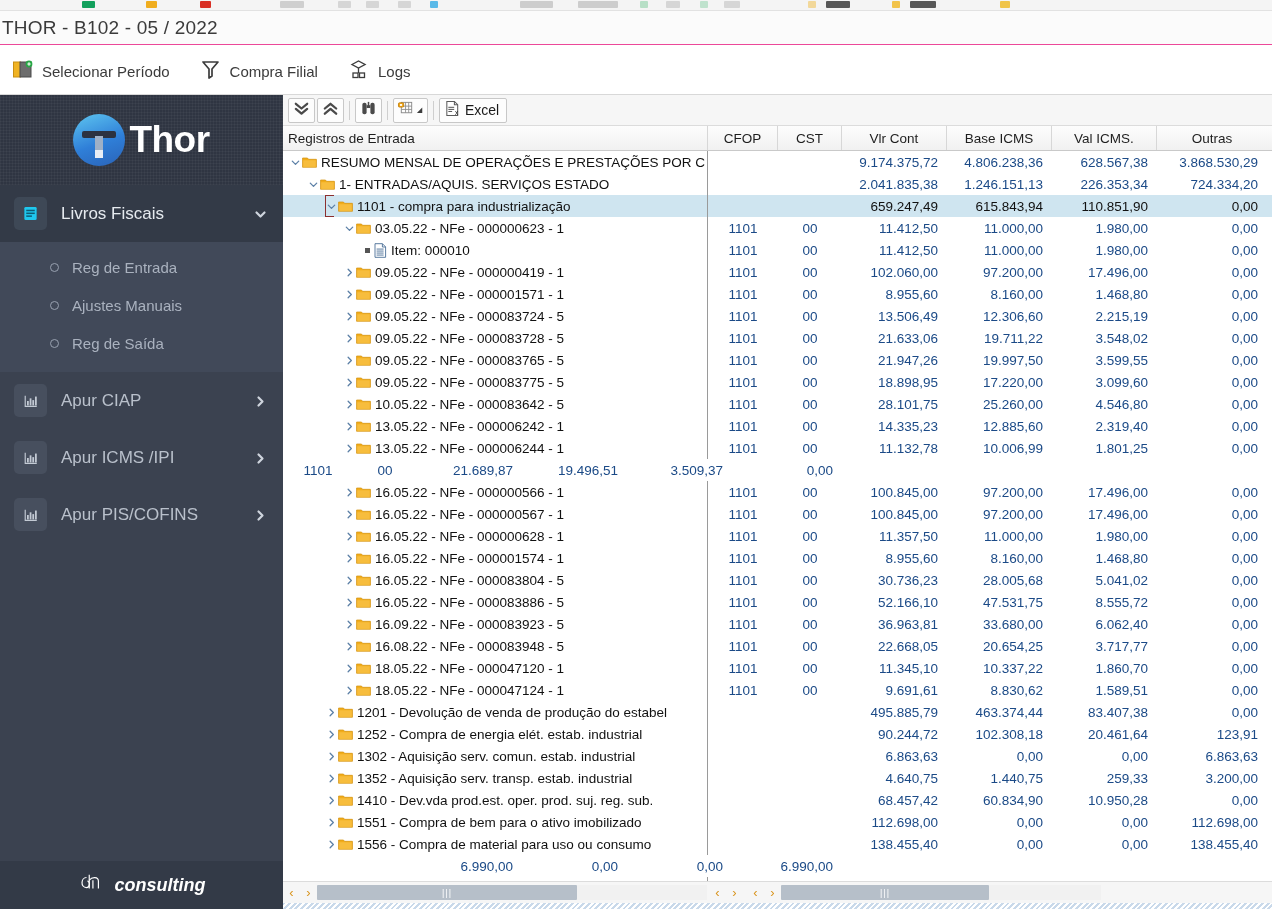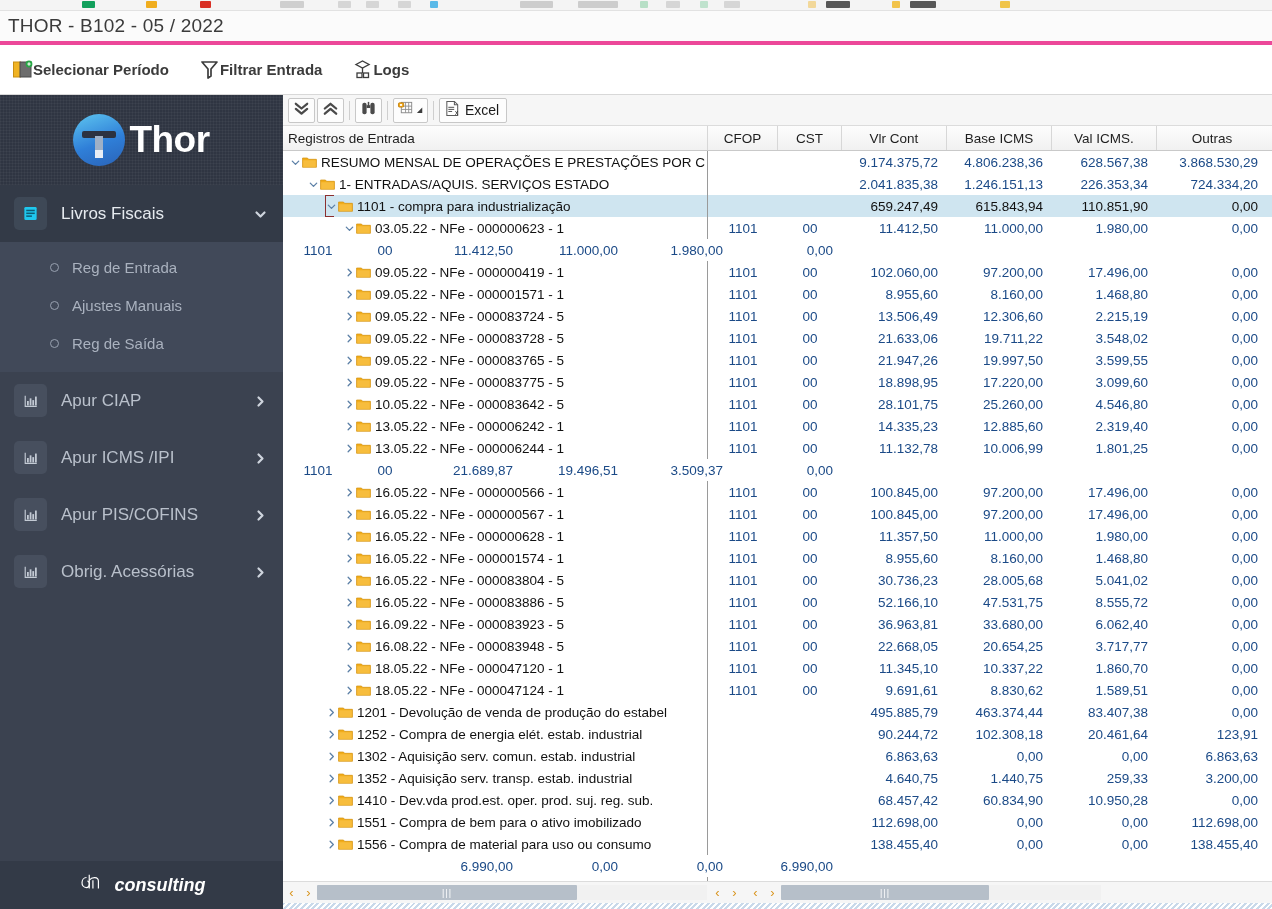--- a/index.html
+++ b/index.html
@@ -17,36 +17,36 @@
     background: #f4f4f4; border-bottom: 1px solid #e2e2e2;
     overflow: hidden;
   }
   .topstrip .blip {
     position: absolute; top: 1px; height: 7px; border-radius: 1px;
   }
 
   
   .titlebar {
     position: absolute; left: 0; top: 11px; width: 1272px; height: 34px;
-    background: #fbfbfb; border-bottom: 4px solid #ec4899;
-    display: flex; align-items: center; padding-left: 8px;
+    background: #fbfbfb; border-bottom: 1px solid #ec4899;
+    display: flex; align-items: center; padding-left: 2px;
   }
   .titlebar .title {
     font-size: 19px; color: #3b3b3b; letter-spacing: .2px; font-weight: 400;
   }
 
   
   .menubar {
     position: absolute; left: 0; top: 45px; width: 1272px; height: 50px;
     background: #ffffff; border-bottom: 1px solid #d8d8d8;
     display: flex; align-items: center; gap: 26px; padding-left: 10px;
   }
   .menu-item {
-    display: flex; align-items: center; 
-    font-size: 15px; color: #3b3b3b; cursor: default; padding: 4px 2px; font-weight: bold;
+    display: flex; align-items: flex-end; gap: 9px;
+    font-size: 15px; color: #3b3b3b; cursor: default; padding: 4px 2px;
   }
   .mi-ico { width: 21px; height: 21px; display: block; }
 
   
   .sidebar {
     position: absolute; left: 0; top: 95px; width: 283px; height: 814px;
     background: #3b4250;
     display: flex; flex-direction: column;
   }
   .logo-wrap {
@@ -259,21 +259,21 @@
       </span>
       <span>Selecionar Período</span>
     </div>
 
     <div class="menu-item">
       <span class="mi-ico">
         <svg viewBox="0 0 21 21" width="21" height="21">
           <path d="M3 3h15l-6 7v7l-3 2v-9z" fill="none" stroke="#3c3c3c" stroke-width="1.7" stroke-linejoin="round"></path>
         </svg>
       </span>
-      <span>Filtrar Entrada</span>
+      <span>Compra Filial</span>
     </div>
 
     <div class="menu-item">
       <span class="mi-ico">
         <svg viewBox="0 0 21 21" width="21" height="21">
           <path d="M4 5.5 L10.5 2 L17 5.5 L10.5 9 Z" fill="none" stroke="#3c3c3c" stroke-width="1.4"></path>
           <path d="M10.5 9 v5" stroke="#3c3c3c" stroke-width="1.3"></path>
           <rect x="5" y="14" width="5" height="4.5" fill="none" stroke="#3c3c3c" stroke-width="1.3"></rect>
           <rect x="11.5" y="14" width="5" height="4.5" fill="none" stroke="#3c3c3c" stroke-width="1.3"></rect>
         </svg>
@@ -368,37 +368,20 @@
           </svg>
         </span>
         <span class="nav-label">Apur PIS/COFINS</span>
         <span class="chev">
           <svg viewBox="0 0 13 13" width="13" height="13">
             <path d="M4.5 2.5 L8.5 6.5 L4.5 10.5" fill="none" stroke="#cfd5de" stroke-width="2.2" stroke-linecap="round" stroke-linejoin="round"></path>
           </svg>
         </span>
       </div>
 
-      <div class="nav-group-head">
-        <span class="nav-ico-box">
-          <svg viewBox="0 0 18 18" width="16" height="16">
-            <path d="M2.5 3v12h13" fill="none" stroke="#c3cad4" stroke-width="1.3"></path>
-            <rect x="4.5" y="9" width="2" height="5" fill="#c3cad4"></rect>
-            <rect x="7.5" y="6" width="2" height="8" fill="#c3cad4"></rect>
-            <rect x="10.5" y="8" width="2" height="6" fill="#c3cad4"></rect>
-            <rect x="13.5" y="4" width="2" height="10" fill="#c3cad4"></rect>
-          </svg>
-        </span>
-        <span class="nav-label">Obrig. Acessórias</span>
-        <span class="chev">
-          <svg viewBox="0 0 13 13" width="13" height="13">
-            <path d="M4.5 2.5 L8.5 6.5 L4.5 10.5" fill="none" stroke="#cfd5de" stroke-width="2.2" stroke-linecap="round" stroke-linejoin="round"></path>
-          </svg>
-        </span>
-      </div>
 
     </div>
 
     <div class="sidebar-footer">
       <span>
         <svg viewBox="0 0 30 24" width="28" height="22">
           <path d="M9 6 C3 6 2 17 9 17 C13 17 13 10 10 10" fill="none" stroke="#fff" stroke-width="1.3"></path>
           <path d="M12 3 v15" stroke="#fff" stroke-width="1.3"></path>
           <path d="M12 9 C15 5 22 5 22 10 v8" fill="none" stroke="#fff" stroke-width="1.3"></path>
           <path d="M16 9 v9" stroke="#fff" stroke-width="1.3"></path>
@@ -566,20 +549,35 @@
           <span class="tree-label">03.05.22 - NFe - 000000623 - 1</span>
         </div>
         <div class="cell cell-cfop">1101</div>
         <div class="cell cell-cst">00</div>
         <div class="cell cell-num c1">11.412,50</div>
         <div class="cell cell-num c2">11.000,00</div>
         <div class="cell cell-num c3">1.980,00</div>
         <div class="cell cell-num c4">0,00</div>
       </div>
       <div class="row">
+        <div class="tree-pane">
+          <span style="flex: 0 0 auto; display: block; width: 78px; height: 22px;"></span>
+          <span class="twisty">
+            <span style="width: 5px; height: 5px; background: rgb(85, 85, 85); display: block;"></span>
+          </span>
+          <span class="doc"><svg viewBox="0 0 13 15" width="13" height="15">
+              <path d="M1 0.7 h7.4 l3.2 3.2 v10.4 h-10.6 z" fill="#ffffff" stroke="#4a6e96" stroke-width="0.9"></path>
+              <path d="M8.4 0.7 v3.3 h3.2" fill="none" stroke="#4a6e96" stroke-width="0.9"></path>
+              <rect x="2.6" y="5.6" width="7" height="0.9" fill="#4a6e96"></rect>
+              <rect x="2.6" y="7.6" width="7" height="0.9" fill="#4a6e96"></rect>
+              <rect x="2.6" y="9.6" width="7" height="0.9" fill="#4a6e96"></rect>
+              <rect x="2.6" y="11.6" width="7" height="0.9" fill="#4a6e96"></rect>
+            </svg></span>
+          <span class="tree-label">Item: 000010</span>
+        </div>
         <div class="cell cell-cfop">1101</div>
         <div class="cell cell-cst">00</div>
         <div class="cell cell-num c1">11.412,50</div>
         <div class="cell cell-num c2">11.000,00</div>
         <div class="cell cell-num c3">1.980,00</div>
         <div class="cell cell-num c4">0,00</div>
       </div>
       <div class="row">
         <div class="tree-pane">
           <span style="flex: 0 0 auto; display: block; width: 60px; height: 22px;"></span>

